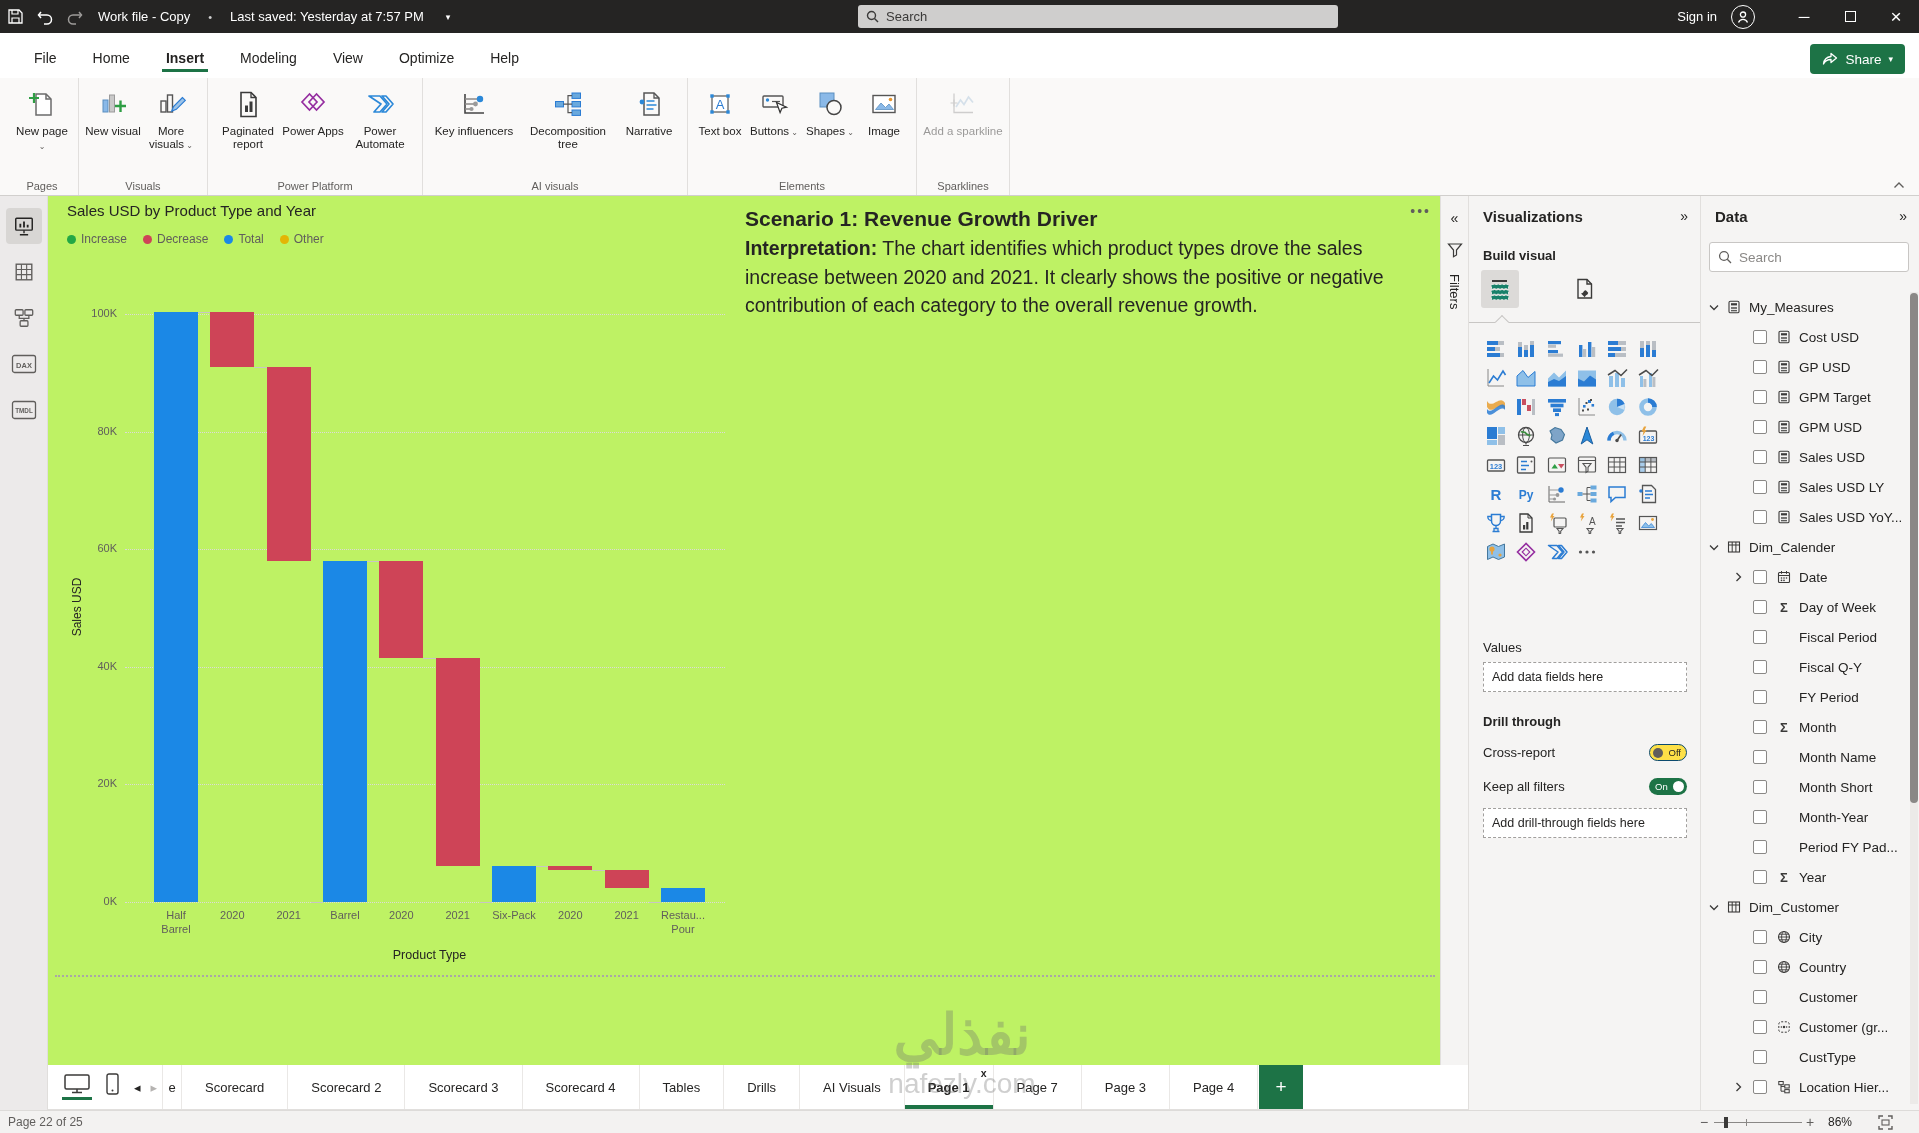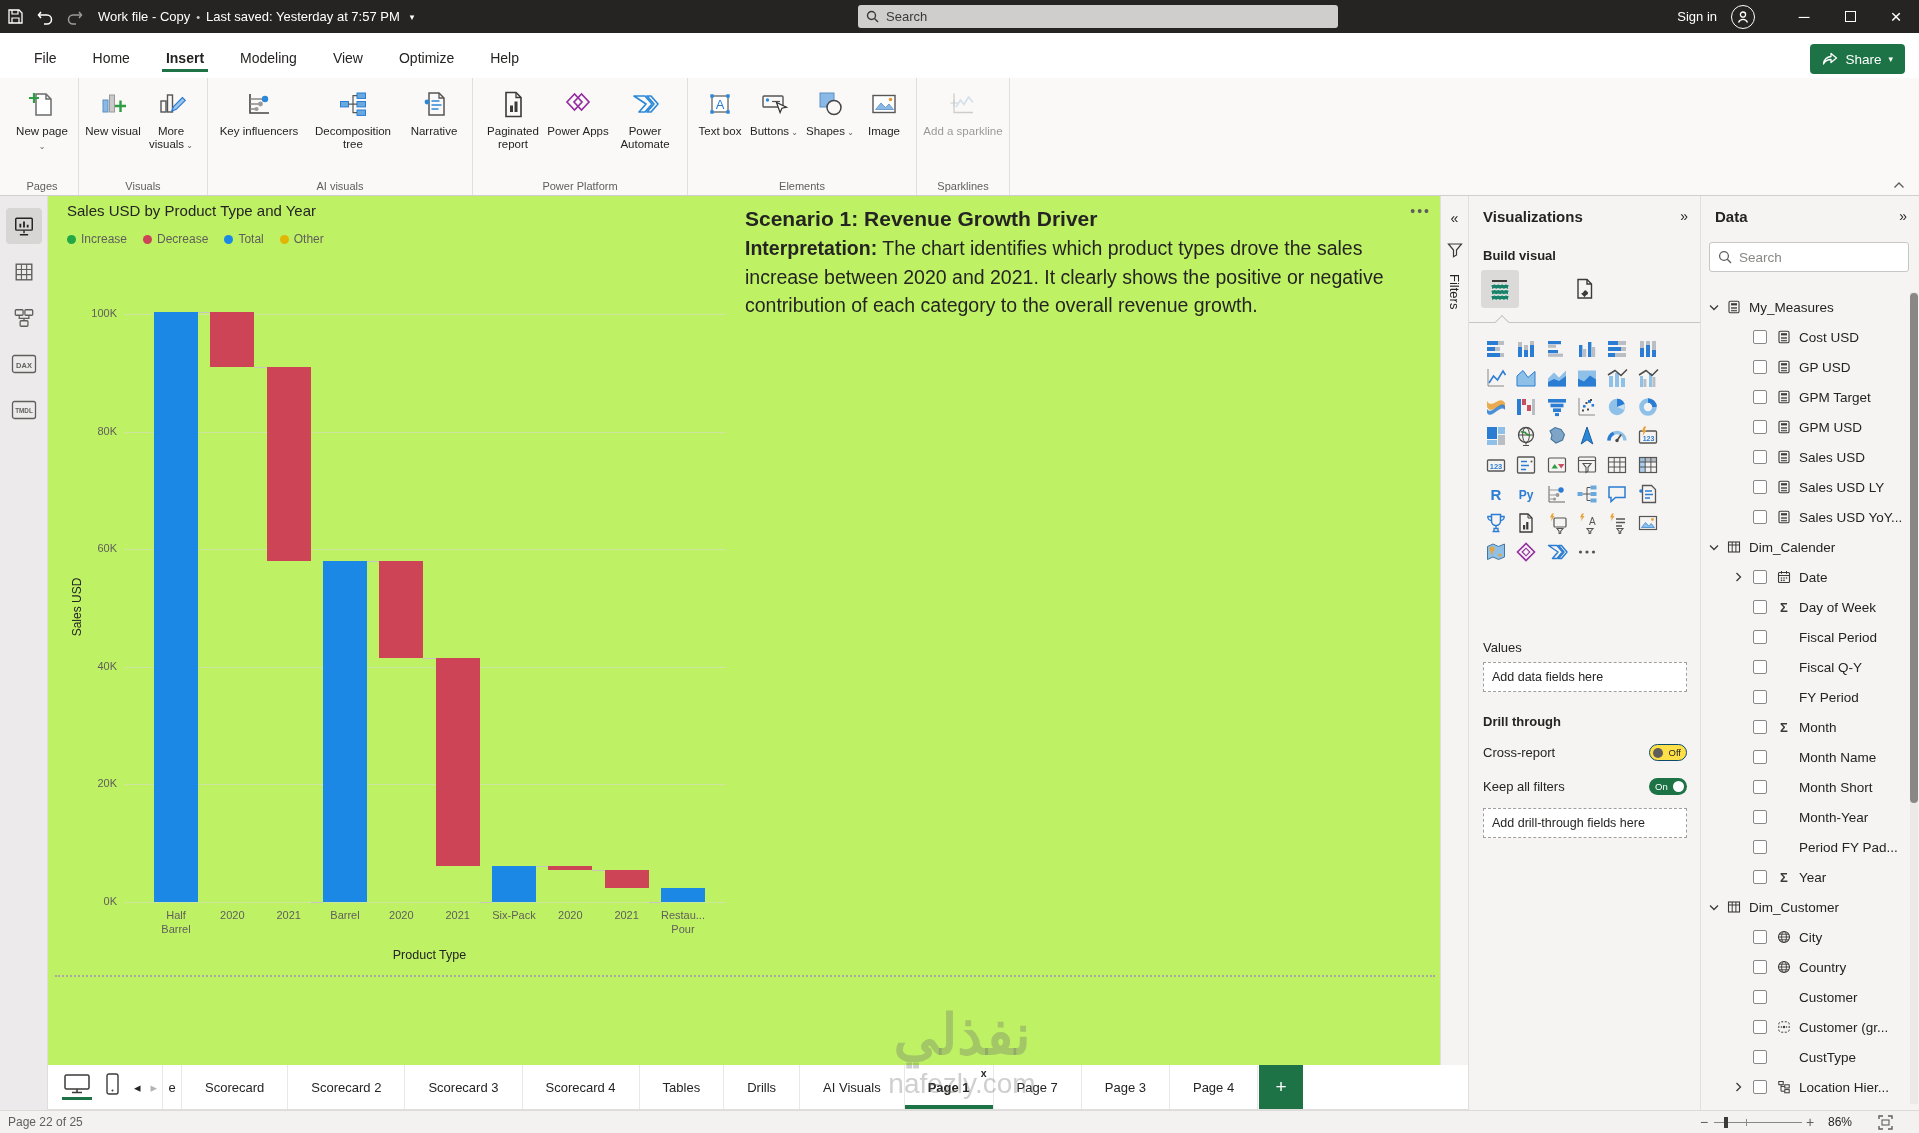--- a/index.html
+++ b/index.html
@@ -3,21 +3,21 @@
 <meta charset="utf-8">
 <style>
 *{margin:0;padding:0;box-sizing:border-box}
 html,body{width:1919px;height:1133px;overflow:hidden}
 body{font-family:"Liberation Sans",sans-serif;background:#fff;position:relative;color:#252423}
 #app{position:absolute;inset:0;width:1919px;height:1133px;background:#f3f2f1}
 svg{display:block}
 
 .titlebar{position:absolute;left:0;top:0;width:1919px;height:33px;background:#252423;display:flex;align-items:center;color:#fff}
 .tb-icon{width:30px;height:33px;display:flex;align-items:center;justify-content:center;cursor:pointer}
-.tb-title{font-size:13px;margin-left:8px;white-space:nowrap;display:flex;align-items:center;gap:6px}
+.tb-title{font-size:13px;margin-left:8px;white-space:nowrap;display:flex;align-items:center;gap:18px}
 .tb-sep{color:#d0d0d0;font-size:11px}
 .tb-caret{font-size:9px;margin-left:4px;color:#fff}
 .tb-search{position:absolute;left:858px;top:5px;width:480px;height:23px;background:#cfcecd;border-radius:3px;display:flex;align-items:center;padding:0 8px;gap:7px}
 .tb-search input{border:none;background:transparent;outline:none;font-size:13px;color:#252423;width:420px;font-family:"Liberation Sans",sans-serif}
 .tb-search input::placeholder{color:#3b3a39}
 .tb-right{position:absolute;right:0;top:0;height:33px;display:flex;align-items:center}
 .signin{font-size:13px;margin-right:14px;cursor:pointer}
 .avatar{width:24px;height:24px;border-radius:50%;border:1.6px solid #fff;margin-right:26px;display:flex;align-items:center;justify-content:center;cursor:pointer}
 .winbtn{width:46px;height:33px;display:flex;align-items:center;justify-content:center;cursor:pointer;font-size:15px;color:#fff}
 .win-max i{display:block;width:11px;height:11px;border:1.2px solid #fff}
@@ -246,20 +246,56 @@
                 <svg width="30" height="30" viewBox="0 0 30 30">
                   <rect x="5" y="12" width="5" height="11" fill="none" stroke="#555" stroke-width="1.4"></rect>
                   <rect x="11.5" y="6" width="5" height="17" fill="none" stroke="#555" stroke-width="1.4"></rect>
                   <path d="M26.5 8.5L17.5 17.5l-1.8 4.6 4.6-1.8 9-9z" fill="#9cc3e8" stroke="#2b7cd3" stroke-width="1.2"></path>
                 </svg>
               </span>
               <span class="lb">More visuals<span class="rb-caret"> ⌄</span></span>
             </div>
           </div>
           <div class="rb-grouplabel">Visuals</div>
+        </div>
+        <div class="rb-group">
+          <div class="rb-btns">
+            <div class="rb-btn" style="width: 68px;">
+              <span class="ic">
+                <svg width="30" height="30" viewBox="0 0 30 30">
+                  <path d="M8 3.5h10l5 5v19H8z" fill="none" stroke="#3a3a3a" stroke-width="1.6"></path>
+                  <path d="M18 3.5v5h5" fill="none" stroke="#3a3a3a" stroke-width="1.3"></path>
+                  <rect x="12" y="16.5" width="3" height="6.5" fill="#3a3a3a"></rect>
+                  <rect x="16.5" y="12.5" width="3" height="10.5" fill="#3a3a3a"></rect>
+                </svg>
+              </span>
+              <span class="lb">Paginated report</span>
+            </div>
+            <div class="rb-btn" style="width: 62px;">
+              <span class="ic">
+                <svg width="30" height="30" viewBox="0 0 30 30">
+                  <g fill="none" stroke="#952ea0" stroke-width="1.7">
+                    <path d="M11.5 5L4 13l7.5 8 7.5-8z"></path>
+                    <path d="M18.5 5L11 13l7.5 8L26 13z"></path>
+                  </g>
+                </svg>
+              </span>
+              <span class="lb">Power Apps</span>
+            </div>
+            <div class="rb-btn" style="width: 72px;">
+              <span class="ic">
+                <svg width="30" height="30" viewBox="0 0 30 30">
+                  <path d="M4 7h11l7 8-7 8H9l7-8z" fill="none" stroke="#2b88d8" stroke-width="1.7" stroke-linejoin="round"></path>
+                  <path d="M17 7h4l7 8-7 8h-4l7-8z" fill="none" stroke="#2b88d8" stroke-width="1.7" stroke-linejoin="round"></path>
+                </svg>
+              </span>
+              <span class="lb">Power Automate</span>
+            </div>
+          </div>
+          <div class="rb-grouplabel">Power Platform</div>
         </div>
         <div class="rb-group">
           <div class="rb-btns">
             <div class="rb-btn" style="width: 90px;">
               <span class="ic">
                 <svg width="30" height="30" viewBox="0 0 30 30">
                   <path d="M6 5v19h19" stroke="#444" stroke-width="1.6" fill="none"></path>
                   <path d="M6 10h13M6 15h9M6 20h5" stroke="#8a8886" stroke-width="1.4"></path>
                   <circle cx="21" cy="10" r="3.2" fill="#2b88d8"></circle>
                   <circle cx="16.5" cy="15" r="2.4" fill="#9a9a9a"></circle>
@@ -286,56 +322,20 @@
                   <path d="M10 4h10l5 5v17H10z" fill="none" stroke="#555" stroke-width="1.5"></path>
                   <path d="M20 4v5h5" fill="none" stroke="#555" stroke-width="1.3"></path>
                   <circle cx="8" cy="13" r="2.4" fill="#2b88d8"></circle>
                   <path d="M12.5 12h8M12.5 16h10M12.5 20h7" stroke="#2b88d8" stroke-width="1.6"></path>
                 </svg>
               </span>
               <span class="lb">Narrative</span>
             </div>
           </div>
           <div class="rb-grouplabel">AI visuals</div>
-        </div>
-        <div class="rb-group">
-          <div class="rb-btns">
-            <div class="rb-btn" style="width: 68px;">
-              <span class="ic">
-                <svg width="30" height="30" viewBox="0 0 30 30">
-                  <path d="M8 3.5h10l5 5v19H8z" fill="none" stroke="#3a3a3a" stroke-width="1.6"></path>
-                  <path d="M18 3.5v5h5" fill="none" stroke="#3a3a3a" stroke-width="1.3"></path>
-                  <rect x="12" y="16.5" width="3" height="6.5" fill="#3a3a3a"></rect>
-                  <rect x="16.5" y="12.5" width="3" height="10.5" fill="#3a3a3a"></rect>
-                </svg>
-              </span>
-              <span class="lb">Paginated report</span>
-            </div>
-            <div class="rb-btn" style="width: 62px;">
-              <span class="ic">
-                <svg width="30" height="30" viewBox="0 0 30 30">
-                  <g fill="none" stroke="#952ea0" stroke-width="1.7">
-                    <path d="M11.5 5L4 13l7.5 8 7.5-8z"></path>
-                    <path d="M18.5 5L11 13l7.5 8L26 13z"></path>
-                  </g>
-                </svg>
-              </span>
-              <span class="lb">Power Apps</span>
-            </div>
-            <div class="rb-btn" style="width: 72px;">
-              <span class="ic">
-                <svg width="30" height="30" viewBox="0 0 30 30">
-                  <path d="M4 7h11l7 8-7 8H9l7-8z" fill="none" stroke="#2b88d8" stroke-width="1.7" stroke-linejoin="round"></path>
-                  <path d="M17 7h4l7 8-7 8h-4l7-8z" fill="none" stroke="#2b88d8" stroke-width="1.7" stroke-linejoin="round"></path>
-                </svg>
-              </span>
-              <span class="lb">Power Automate</span>
-            </div>
-          </div>
-          <div class="rb-grouplabel">Power Platform</div>
         </div>
         <div class="rb-group">
           <div class="rb-btns">
             <div class="rb-btn" style="width: 52px;">
               <span class="ic">
                 <svg width="30" height="30" viewBox="0 0 30 30">
                   <rect x="7" y="7" width="16" height="16" fill="#fff" stroke="#555" stroke-width="1.2"></rect>
                   <text x="15" y="20" font-size="13" fill="#2b7cd3" text-anchor="middle" font-family="Liberation Sans,sans-serif">A</text>
                   <g fill="#2b88d8">
                     <rect x="5.3" y="5.3" width="3.4" height="3.4"></rect>

